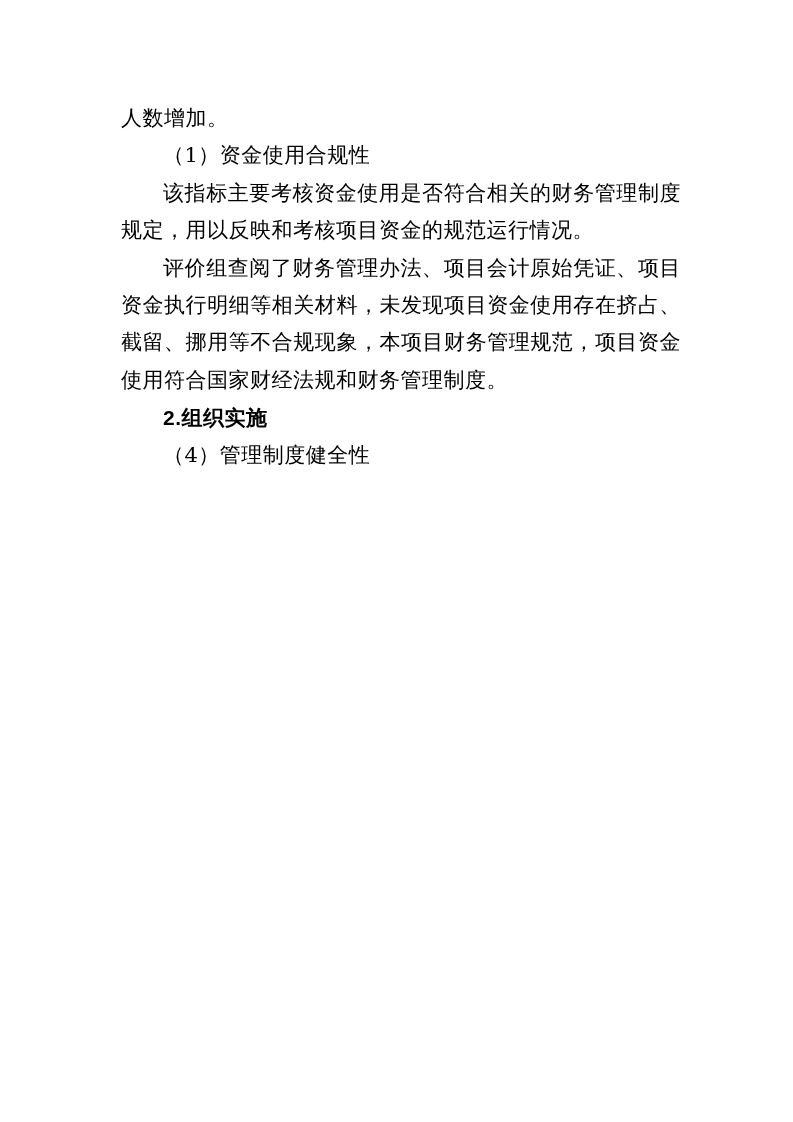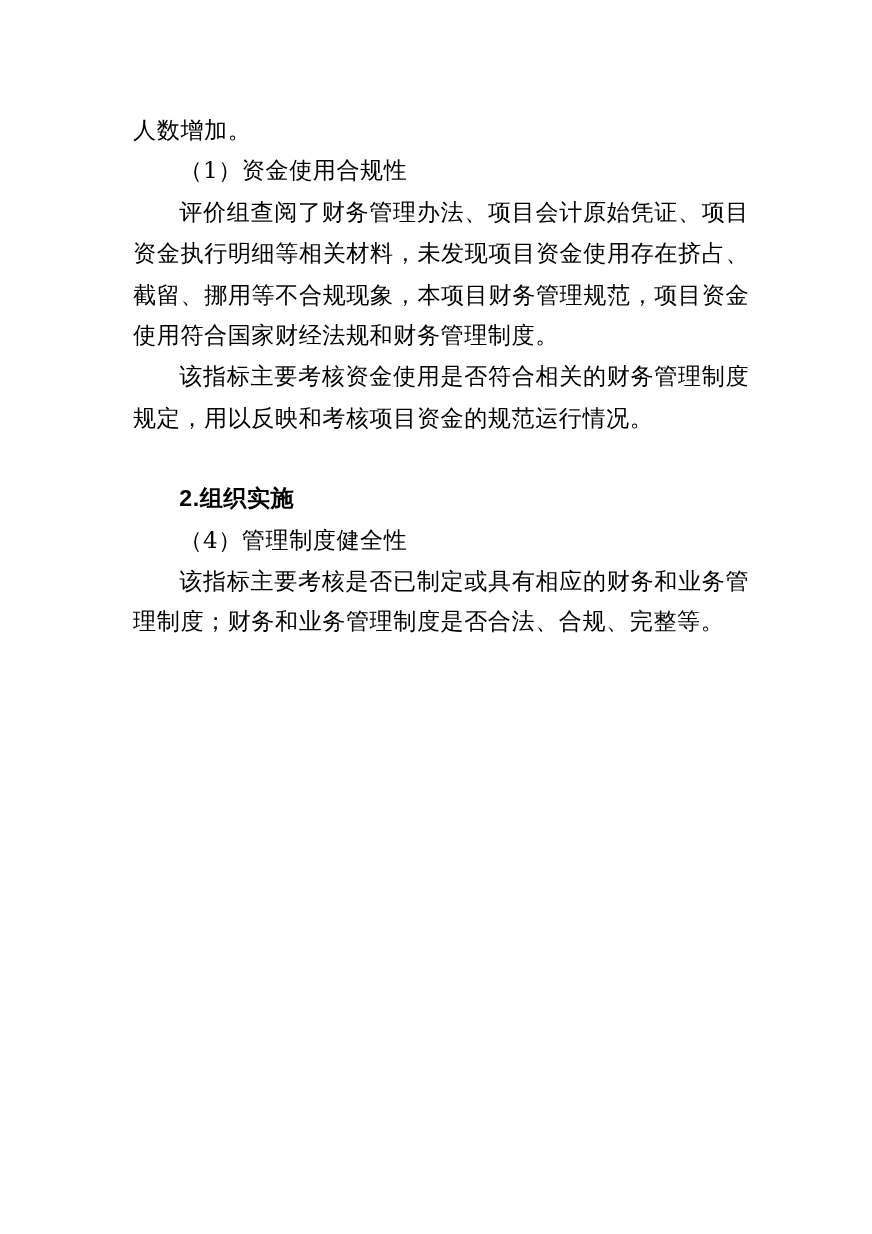--- a/index.html
+++ b/index.html
@@ -32,29 +32,27 @@
     margin: 0;
     padding: 0;
   }
   .para.indent {
     text-indent: 2em;
   }
   .para.heading {
     font-family: "Liberation Sans", "DejaVu Sans", sans-serif;
     font-weight: 700;
     text-align: left;
-    margin-top: 36px;
   }
 </style>
 </head>
 <body>
 
 <div class="page">
   <div class="content" id="doc-body">
       <div class="para">人数增加。</div>
       <div class="para indent">（1）资金使用合规性</div>
+      <div class="para indent">该指标主要考核资金使用是否符合相关的财务管理制度规定，用以反映和考核项目资金的规范运行情况。</div>
       <div class="para indent">评价组查阅了财务管理办法、项目会计原始凭证、项目资金执行明细等相关材料，未发现项目资金使用存在挤占、截留、挪用等不合规现象，本项目财务管理规范，项目资金使用符合国家财经法规和财务管理制度。</div>
-      <div class="para indent">该指标主要考核资金使用是否符合相关的财务管理制度规定，用以反映和考核项目资金的规范运行情况。</div>
       <div class="para indent heading">2.组织实施</div>
       <div class="para indent">（4）管理制度健全性</div>
-      <div class="para indent">该指标主要考核是否已制定或具有相应的财务和业务管理制度；财务和业务管理制度是否合法、合规、完整等。</div>
     </div>
 </div>
 
 </body></html>

